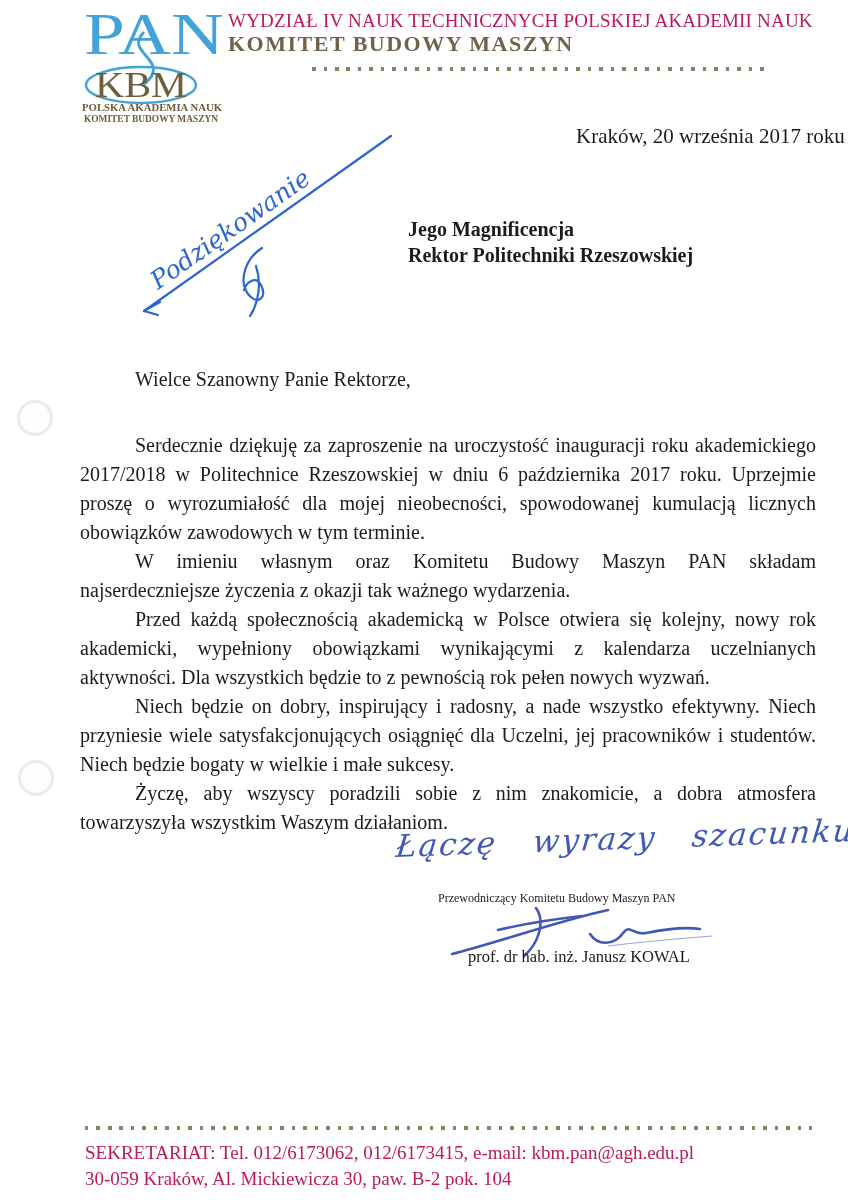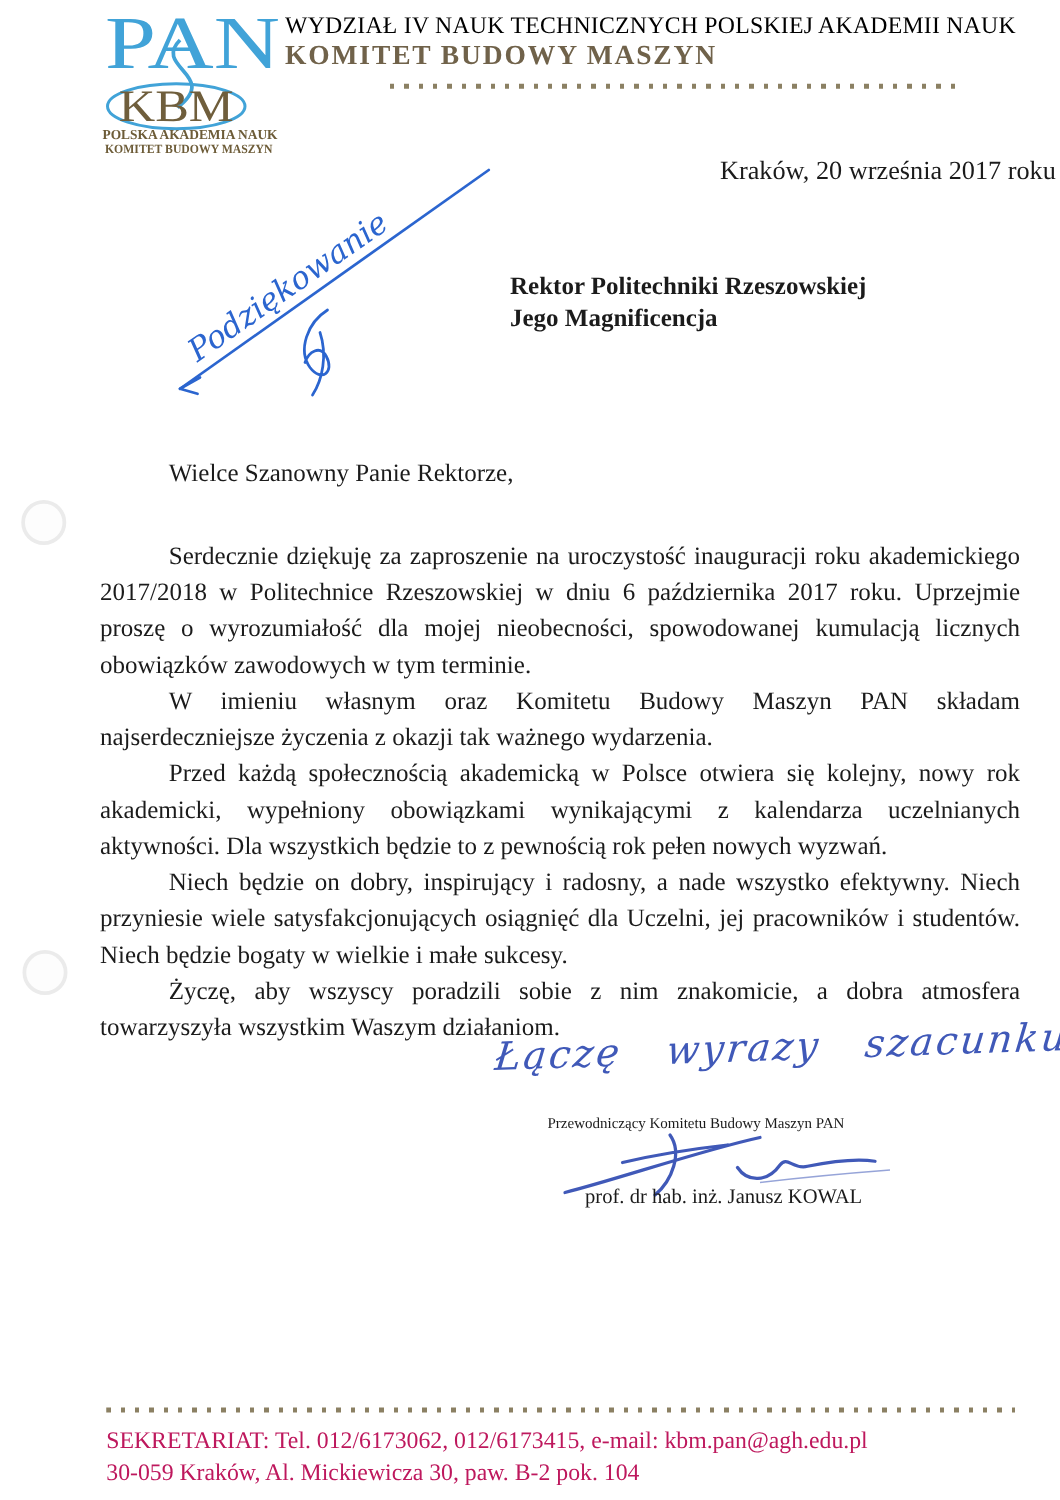--- a/index.html
+++ b/index.html
@@ -4,21 +4,21 @@
 <style>
   html,body{margin:0;padding:0;}
   body{
     width:848px;height:1200px;position:relative;overflow:hidden;
     background:#ffffff;
     font-family:"Liberation Serif","DejaVu Serif",serif;
     color:#1b1b1b;
   }
   .abs{position:absolute;}
   
-  .hdr-line1{left:228px;top:10px;font-size:19px;color:#000000;letter-spacing:.2px;white-space:nowrap;}
+  .hdr-line1{left:228px;top:10px;font-size:19px;color:#be185d;letter-spacing:.2px;white-space:nowrap;}
   .hdr-line2{left:228px;top:31px;font-size:22px;font-weight:bold;color:#70624a;letter-spacing:1.5px;white-space:nowrap;}
   .dotrow{height:4px;background-image:repeating-linear-gradient(to right,#8b8063 0 3.5px,transparent 3.5px 11.5px);}
   .dots-top{left:312px;top:67px;width:458px;}
   .dots-bottom{left:85px;top:1126px;width:727px;}
   
   .date{left:576px;top:124px;font-size:21px;white-space:nowrap;}
   .recipient{left:408px;top:216px;font-size:20px;font-weight:bold;line-height:26px;}
   
   .annotation-svg{left:110px;top:118px;width:300px;height:205px;}
   .annot-text{font-family:"DejaVu Serif",serif;font-style:italic;font-size:25px;fill:#2b65cf;}
@@ -65,22 +65,22 @@
 <div class="abs date">Kraków, 20 września 2017 roku</div>
 
 <svg class="abs annotation-svg" viewBox="0 0 300 205">
   <text class="annot-text" x="48" y="172" transform="rotate(-35 48 172)">Podziękowanie</text>
   <path class="pen" d="M 281,18 L 34,193"></path>
   <path class="pen" d="M 34,193 L 50,184 M 34,193 L 48,197"></path>
   <path class="pen" d="M 152,130 C 136,140 128,162 138,176 C 147,188 158,180 151,167 C 146,158 137,163 134,172 M 146,148 C 152,166 148,186 140,198"></path>
 </svg>
 
 <div class="abs recipient">
+  <div>Jego Magnificencja</div>
   <div>Rektor Politechniki Rzeszowskiej</div>
-  <div>Jego Magnificencja</div>
 </div>
 
 <div class="abs salutation">Wielce Szanowny Panie Rektorze,</div>
 
 <div class="abs body-block">
   <p>Serdecznie dziękuję za zaproszenie na uroczystość inauguracji roku akademickiego 2017/2018 w Politechnice Rzeszowskiej w dniu 6 października 2017 roku. Uprzejmie proszę o wyrozumiałość dla mojej nieobecności, spowodowanej kumulacją licznych obowiązków zawodowych w tym terminie.</p>
   <p>W imieniu własnym oraz Komitetu Budowy Maszyn PAN składam najserdeczniejsze życzenia z okazji tak ważnego wydarzenia.</p>
   <p>Przed każdą społecznością akademicką w Polsce otwiera się kolejny, nowy rok akademicki, wypełniony obowiązkami wynikającymi z kalendarza uczelnianych aktywności. Dla wszystkich będzie to z pewnością rok pełen nowych wyzwań.</p>
   <p>Niech będzie on dobry, inspirujący i radosny, a nade wszystko efektywny. Niech przyniesie wiele satysfakcjonujących osiągnięć dla Uczelni, jej pracowników i studentów. Niech będzie bogaty w wielkie i małe sukcesy.</p>
   <p>Życzę, aby wszyscy poradzili sobie z nim znakomicie, a dobra atmosfera towarzyszyła wszystkim Waszym działaniom.</p>

